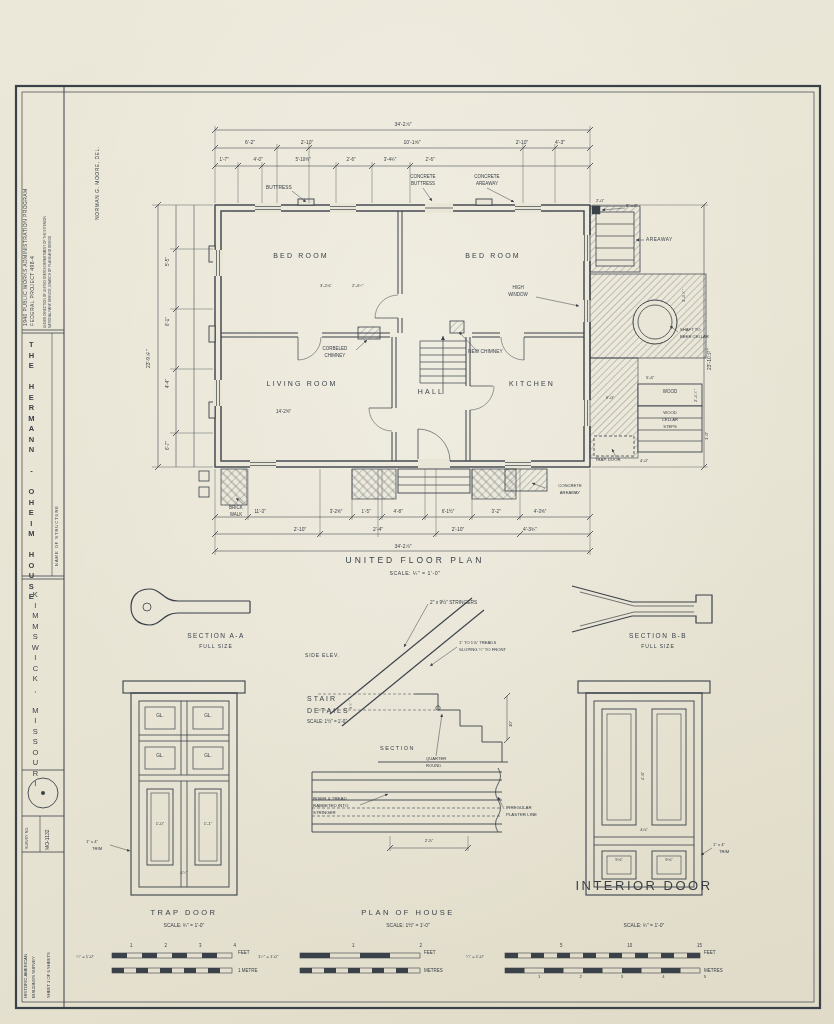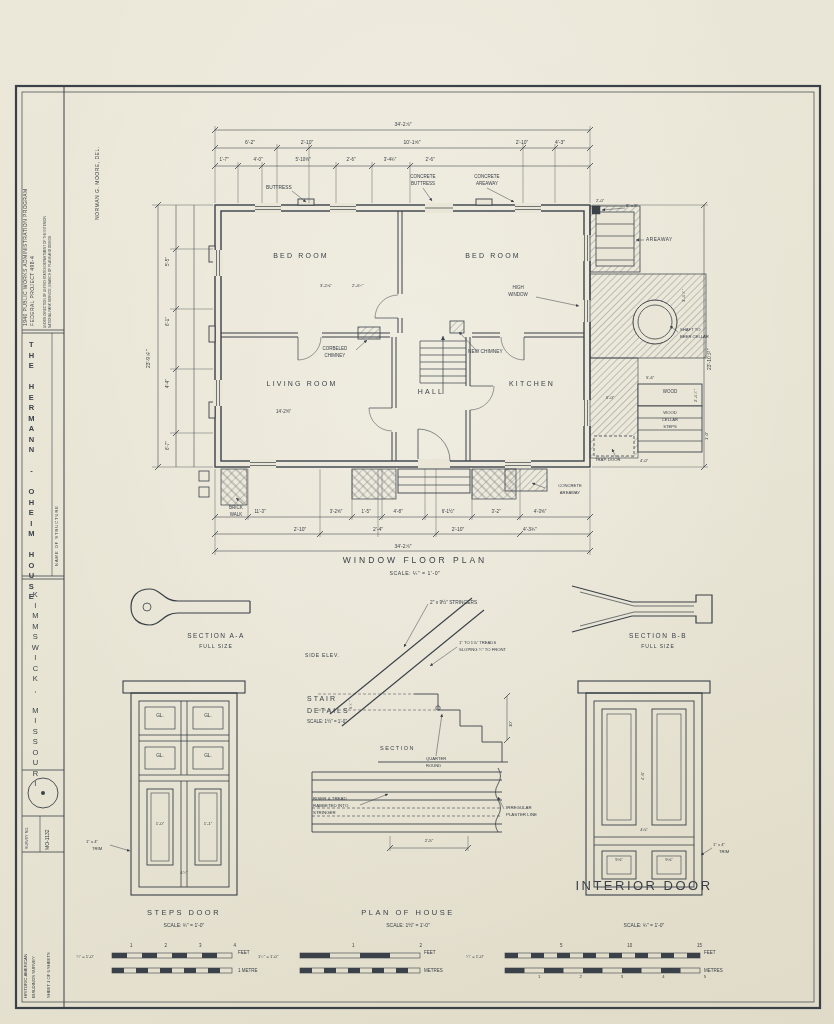--- a/index.html
+++ b/index.html
@@ -475,21 +475,21 @@
 <span class="lb vt" style="left:682px;top:272px;height:30px;font-size:4.2px">3'-4¾"</span>
 <span class="lb vt" style="left:694px;top:368px;height:34px;font-size:4.2px">2'-4¾"</span>
 <span class="lb" style="left:646px;top:376px;font-size:4.2px">5'-6"</span>
 <span class="lb" style="left:606px;top:396px;font-size:4.2px">6'-0"</span>
 <span class="lb vt" style="left:705px;top:412px;height:28px;font-size:4.2px">1'-0"</span>
 <span class="lb" style="left:640px;top:459px;font-size:4.2px">4'-0"</span>
 <span class="lb" style="left:320px;top:284px;font-size:4.2px">3'-2⅝"</span>
 <span class="lb" style="left:352px;top:284px;font-size:4.2px">2'-4½"</span>
 <span class="lb" style="left:276px;top:410px;font-size:4.5px">14'-2⅝"</span>
 
-<span class="lb c" style="left:298px;top:556px;width:234px;font-size:8.5px;letter-spacing:3px">WINDOW FLOOR PLAN</span>
+<span class="lb c" style="left:298px;top:556px;width:234px;font-size:8.5px;letter-spacing:3px">UNITED FLOOR PLAN</span>
 <span class="lb c" style="left:298px;top:571px;width:234px;font-size:5.2px;letter-spacing:.5px">SCALE:  ¼" = 1'-0"</span>
 
 <span class="lb c" style="left:168px;top:633px;width:96px;font-size:6.5px;letter-spacing:1.5px">SECTION A-A</span>
 <span class="lb c" style="left:168px;top:644px;width:96px;font-size:5px;letter-spacing:1px">FULL SIZE</span>
 <span class="lb c" style="left:610px;top:633px;width:96px;font-size:6.5px;letter-spacing:1.5px">SECTION B-B</span>
 <span class="lb c" style="left:610px;top:644px;width:96px;font-size:5px;letter-spacing:1px">FULL SIZE</span>
 
 <span class="lb" style="left:305px;top:653px;font-size:5px;letter-spacing:.8px">SIDE ELEV.</span>
 <span class="lb" style="left:307px;top:695px;font-size:7px;letter-spacing:2px">STAIR</span>
 <span class="lb" style="left:307px;top:707px;font-size:7px;letter-spacing:2px">DETAILS</span>
@@ -513,21 +513,21 @@
 
 <span class="lb c" style="left:150px;top:713px;width:20px;font-size:4.8px">GL.</span>
 <span class="lb c" style="left:198px;top:713px;width:20px;font-size:4.8px">GL.</span>
 <span class="lb c" style="left:150px;top:753px;width:20px;font-size:4.8px">GL.</span>
 <span class="lb c" style="left:198px;top:753px;width:20px;font-size:4.8px">GL.</span>
 <span class="lb c" style="left:145px;top:822px;width:30px;font-size:4.2px">1'-0"</span>
 <span class="lb c" style="left:193px;top:822px;width:30px;font-size:4.2px">1'-1"</span>
 <span class="lb c" style="left:168px;top:871px;width:32px;font-size:4.2px">4¾"</span>
 <span class="lb" style="left:86px;top:840px;font-size:4.2px">1" x 4"</span>
 <span class="lb" style="left:92px;top:847px;font-size:4.2px">TRIM</span>
-<span class="lb c" style="left:120px;top:909px;width:128px;font-size:7.5px;letter-spacing:2.5px">STEPS DOOR</span>
+<span class="lb c" style="left:120px;top:909px;width:128px;font-size:7.5px;letter-spacing:2.5px">TRAP DOOR</span>
 <span class="lb c" style="left:120px;top:923px;width:128px;font-size:5px">SCALE: ¾" = 1'-0"</span>
 
 <span class="lb c" style="left:602px;top:858px;width:34px;font-size:4.2px">9⅝"</span>
 <span class="lb c" style="left:652px;top:858px;width:34px;font-size:4.2px">9⅝"</span>
 <span class="lb c" style="left:630px;top:828px;width:28px;font-size:4.2px">4⅞"</span>
 <span class="lb vt" style="left:641px;top:746px;height:34px;font-size:4.2px">4'-6"</span>
 <span class="lb" style="left:713px;top:843px;font-size:4.2px">1" x 4"</span>
 <span class="lb" style="left:719px;top:850px;font-size:4.2px">TRIM</span>
 <span class="lb c" style="left:574px;top:879px;width:140px;font-size:13px;letter-spacing:2.5px">INTERIOR DOOR</span>
 <span class="lb c" style="left:574px;top:923px;width:140px;font-size:5px">SCALE: ¾" = 1'-0"</span>

